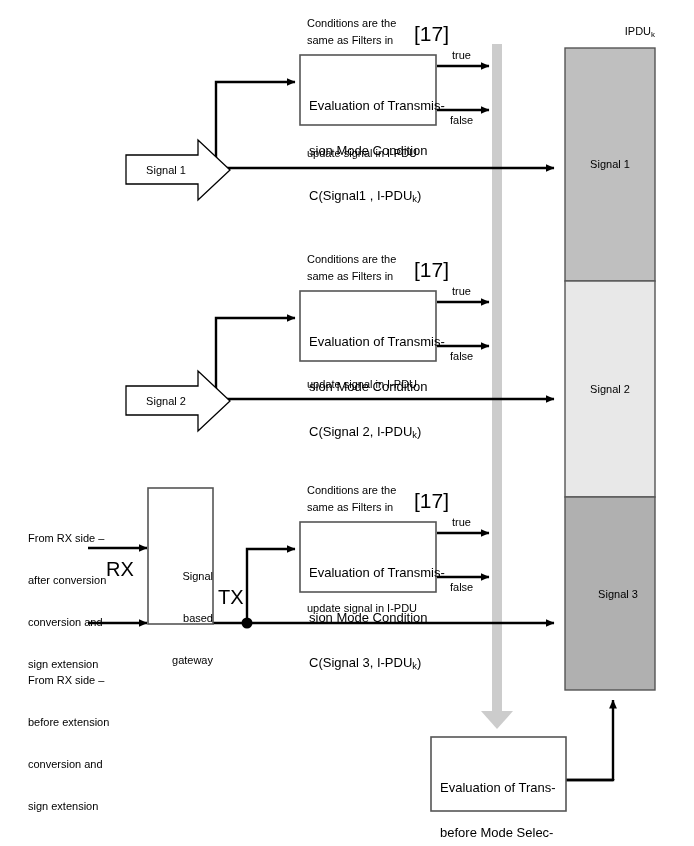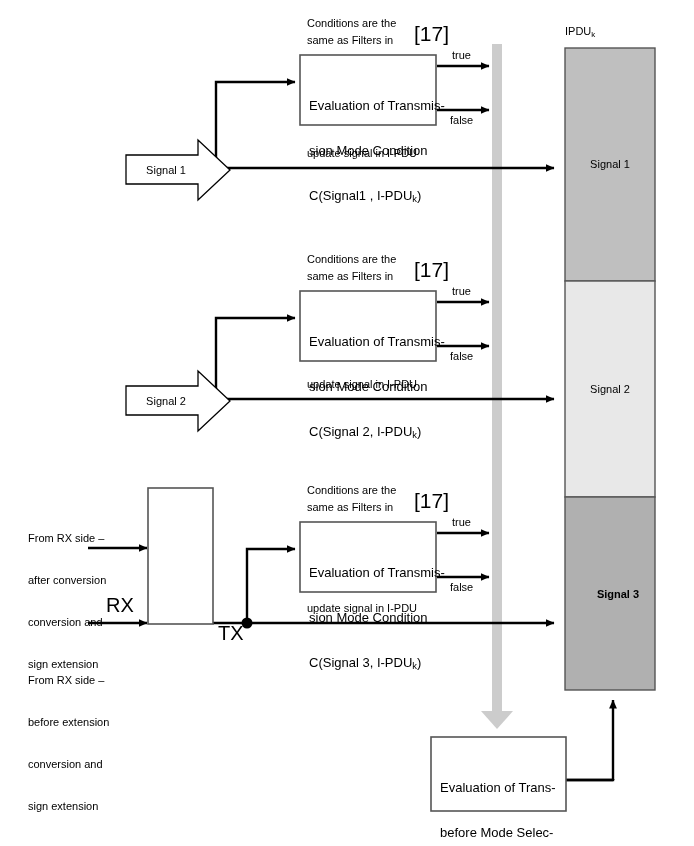--- a/index.html
+++ b/index.html
@@ -26,32 +26,31 @@
     height: 846px;
   }
   .lbl {
     position: absolute;
     font-size: 11px;
     line-height: 14px;
     white-space: pre;
     color: #000;
   }
   .lbl-center {
-    text-align: left;
+    text-align: right;
   }
   .box-text {
     position: absolute;
     font-size: 13px;
     line-height: 15px;
     white-space: pre;
     color: #000;
   }
   .big {
     font-size: 20px;
-    margin-top: 36px;
   }
   .ref {
     font-size: 21px;
   }
   sub {
     font-size: 0.72em;
     vertical-align: -0.22em;
   }
 </style>
 </head>
@@ -137,21 +136,21 @@
 
     <rect x="565" y="48" width="90" height="233" fill="#bfbfbf" stroke="#555555" stroke-width="1.4"></rect>
     <rect x="565" y="281" width="90" height="216" fill="#e8e8e8" stroke="#555555" stroke-width="1.4"></rect>
     <rect x="565" y="497" width="90" height="193" fill="#b0b0b0" stroke="#555555" stroke-width="1.4"></rect>
   </svg>
 
   <div class="lbl lbl-center" style="left:565px; top:24px; width:90px;"><span>IPDU</span><sub>k</sub></div>
 
   <div class="lbl" style="left:565px; top:157px; width:90px; text-align:center;">Signal 1</div>
   <div class="lbl" style="left:565px; top:382px; width:90px; text-align:center;">Signal 2</div>
-  <div class="lbl" style="left:565px; top:587px; width:106px; text-align:center;font-weight:bold;">Signal 3</div>
+  <div class="lbl" style="left:565px; top:587px; width:106px; text-align:center;">Signal 3</div>
 
   <div class="lbl" style="left:126px; top:163px; width:80px; text-align:center;">Signal 1</div>
   <div class="lbl" style="left:126px; top:394px; width:80px; text-align:center;">Signal 2</div>
 
   <div class="lbl" style="left:307px; top:16px;">Conditions are the</div>
   <div class="lbl" style="left:307px; top:33px;">same as Filters in</div>
   <div class="lbl ref" style="left:414px; top:27px;">[17]</div>
 
   <div class="lbl" style="left:307px; top:252px;">Conditions are the</div>
   <div class="lbl" style="left:307px; top:269px;">same as Filters in</div>
@@ -189,20 +188,25 @@
   <div class="lbl" style="left:450px; top:113px;">false</div>
   <div class="lbl" style="left:452px; top:284px;">true</div>
   <div class="lbl" style="left:450px; top:349px;">false</div>
   <div class="lbl" style="left:452px; top:515px;">true</div>
   <div class="lbl" style="left:450px; top:580px;">false</div>
 
   <div class="lbl" style="left:307px; top:146px;">update signal in I-PDU</div>
   <div class="lbl" style="left:307px; top:377px;">update signal in I-PDU</div>
   <div class="lbl" style="left:307px; top:601px;">update signal in I-PDU</div>
 
+  <div class="lbl lbl-center" style="left:148px; top:541px; width:65px;">
+    <div>Signal</div>
+    <div>based</div>
+    <div>gateway</div>
+  </div>
 
   <div class="lbl big" style="left:106px; top:562px;">RX</div>
   <div class="lbl big" style="left:218px; top:590px;">TX</div>
 
   <div class="lbl" style="left:28px; top:503px;">
     <div>From RX side –</div>
     <div>after conversion</div>
     <div>conversion and</div>
     <div>sign extension</div>
   </div>

